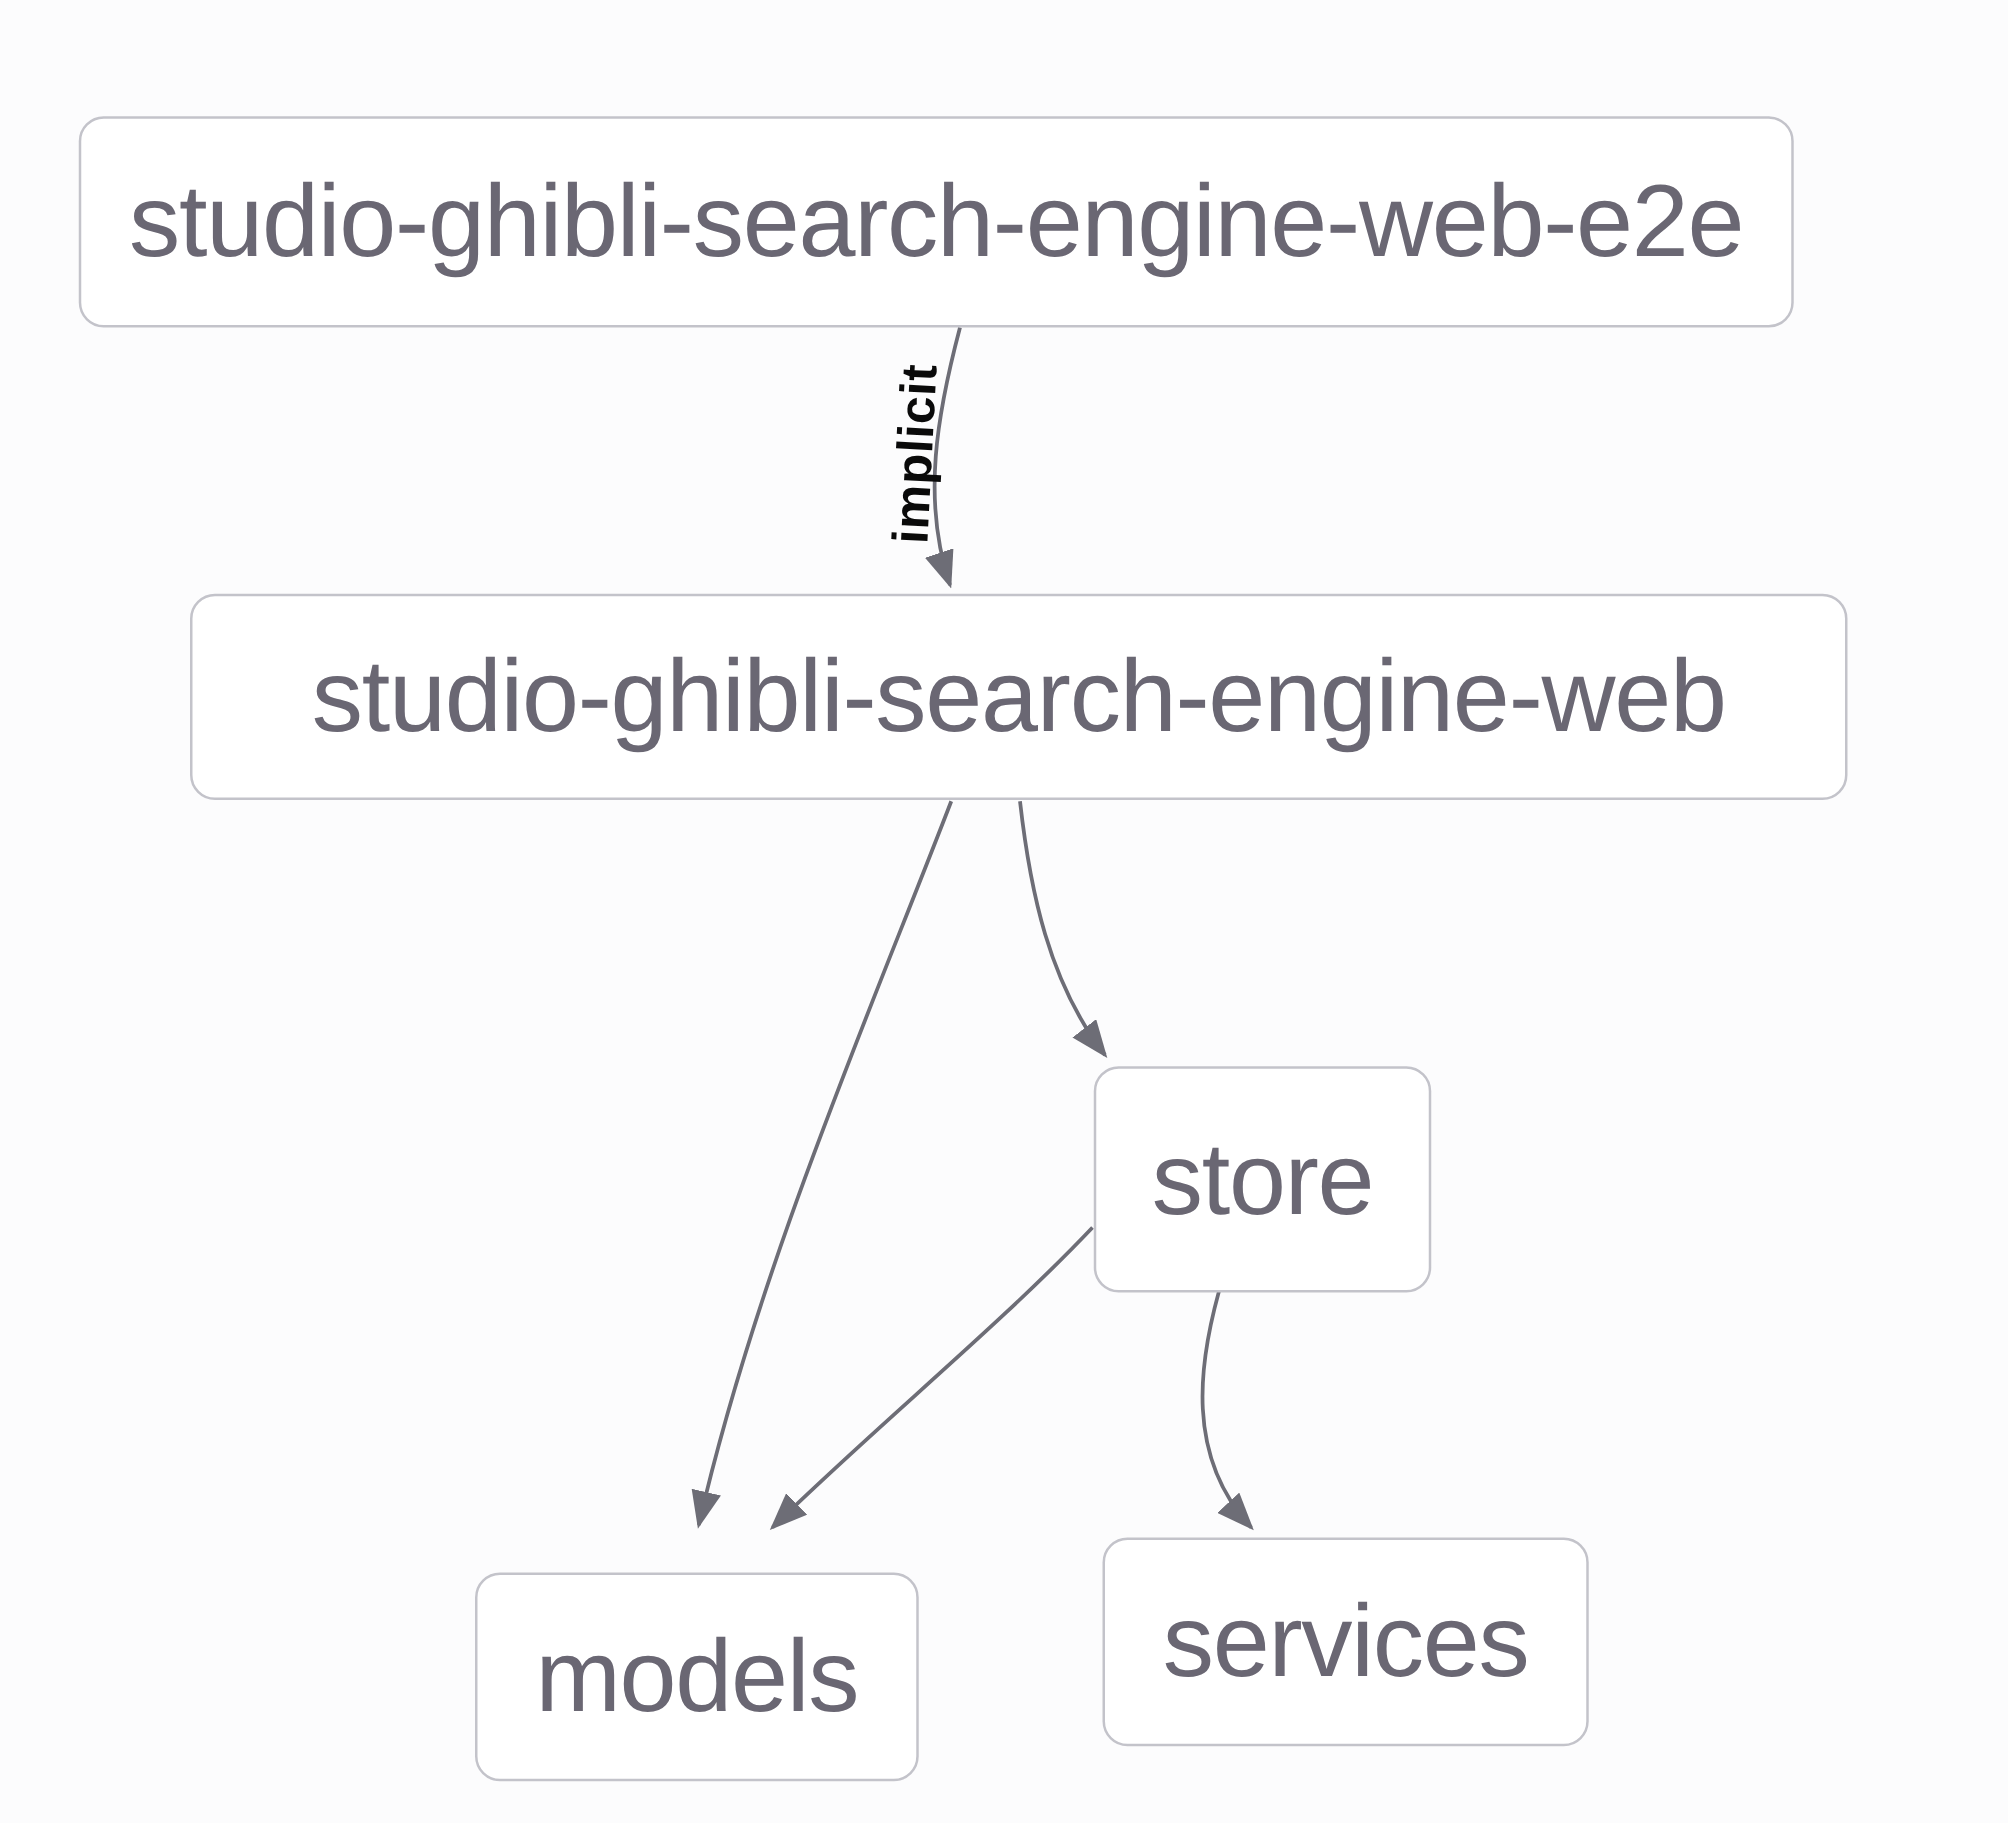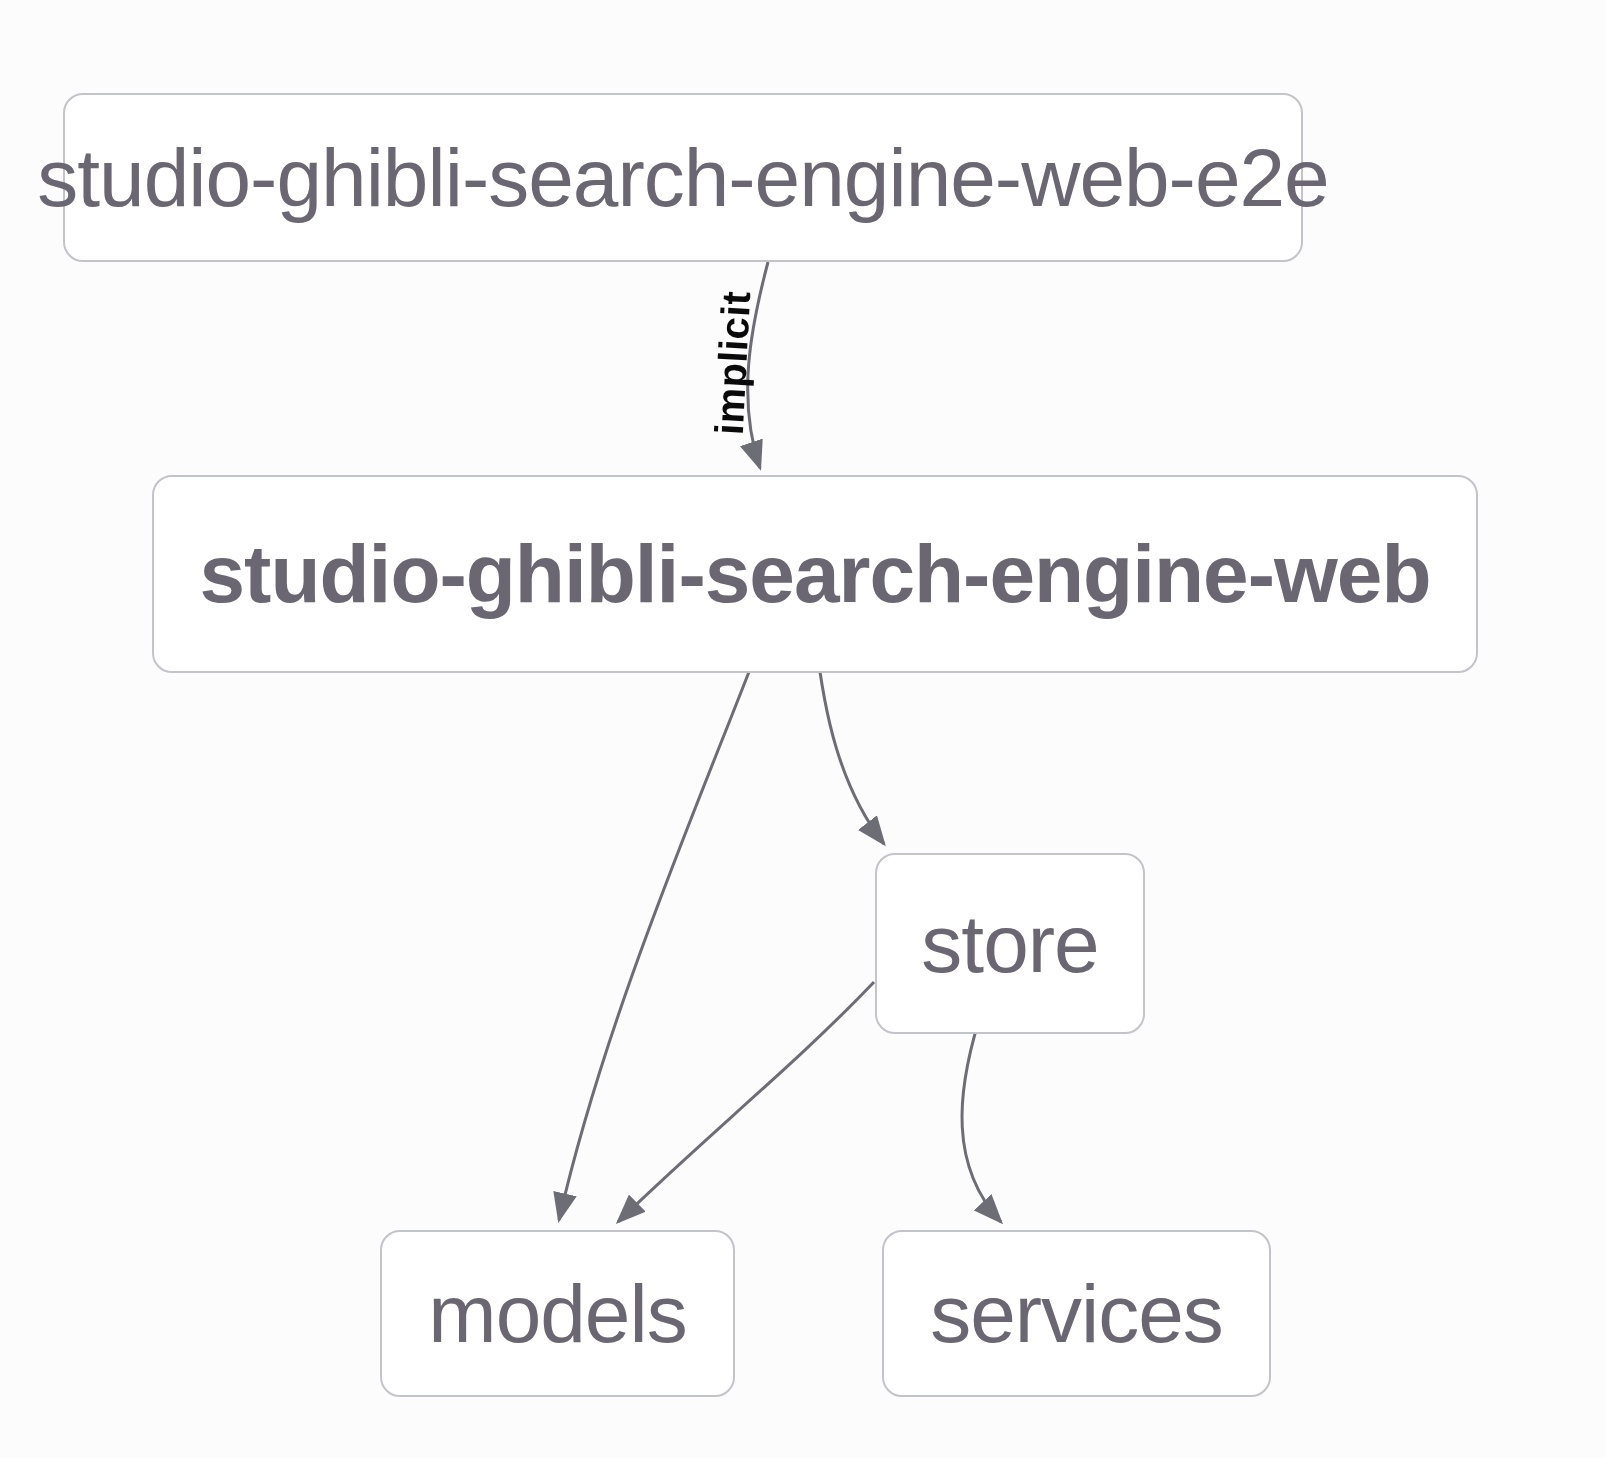--- a/index.html
+++ b/index.html
@@ -34,24 +34,24 @@
     display:flex;align-items:center;justify-content:center;
     background:var(--node-bg);
     border:2.5px solid var(--node-border);
     border-radius:20px;
     color:var(--node-text);
     font-size:82px;
     letter-spacing:-1px;
     white-space:nowrap;
     cursor:pointer;
   }
-  .node-e2e     {left:63px;  top:93px;   width:1240px; height:169px;}
-  .node-web     {left:152px; top:475px;  width:1326px; height:198px;font-weight:bold;}
+  .node-e2e     {left:63px;  top:93px;   width:1372px; height:169px;}
+  .node-web     {left:152px; top:475px;  width:1326px; height:165px;}
   .node-store   {left:875px; top:853px;  width:270px;  height:181px;}
-  .node-models  {left:380px; top:1230px; width:355px;  height:167px;}
+  .node-models  {left:380px; top:1258px; width:355px;  height:167px;}
   .node-services{left:882px; top:1230px; width:389px;  height:167px;text-align:right;}
   .edge-label{
     position:absolute;
     left:733px; top:363px;
     transform:translate(-50%,-50%) rotate(-87deg);
     transform-origin:center center;
     color:var(--edge-label);
     font-size:40px;
     font-weight:600;
     letter-spacing:0.5px;

